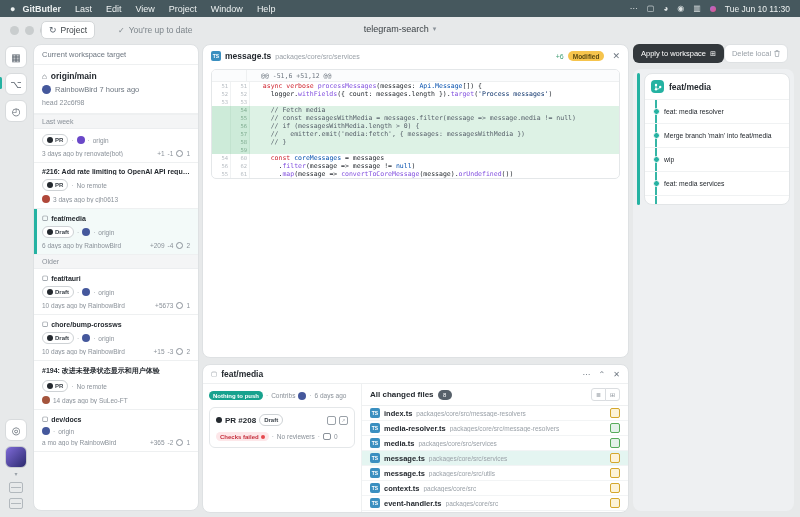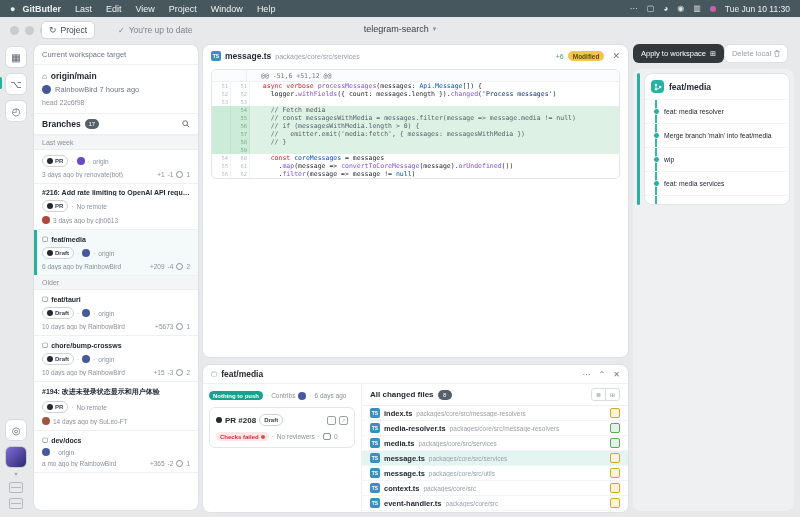--- a/index.html
+++ b/index.html
@@ -206,30 +206,20 @@
       <div class="ws-branch">
         <span class="ws-branch-ico">⌂</span>
         <span>origin/main</span>
       </div>
       <div class="ws-author">
         <span class="ws-av"></span>
         <span>RainbowBird 7 hours ago</span>
       </div>
       <div class="ws-head">head 22c6f98</div>
     </div>
-    <div class="branches-bar">
-      <span class="branches-label">Branches</span>
-      <span class="count-badge">17</span>
-      <span class="search-ico">
-        <svg width="8" height="8" viewBox="0 0 8 8">
-            <circle cx="3.2" cy="3.2" r="2.4" fill="none" stroke="#6e7781" stroke-width="1"></circle>
-            <line x1="5" y1="5" x2="7.2" y2="7.2" stroke="#6e7781" stroke-width="1"></line>
-          </svg>
-      </span>
-    </div>
     <div class="blist" id="branch-list">
         <div class="sec-label">Last week</div>
         <div class="bitem">
 
     <div class="bi-badges">
             <span class="pill"><span class="octo"></span>PR</span>
             <span class="dotsep">·</span>
             <span class="mini-av" style="background: rgb(106, 72, 200);"></span>
             <span class="dotsep">·</span>
             <span class="">origin</span>
@@ -396,21 +386,21 @@
       </div>
       <div id="diff-lines">
           <div class="drow">
     <span class="g go">51</span>
     <span class="g gn">51</span>
     <span class="code"><span class="d">  </span><span class="k">async</span><span class="d"> </span><span class="k">verbose</span><span class="d"> </span><span class="f">processMessages</span><span class="d">(</span><span class="d">messages</span><span class="d">: </span><span class="n">Api.Message</span><span class="d">[]) {</span></span>
   </div>
           <div class="drow">
     <span class="g go">52</span>
     <span class="g gn">52</span>
-    <span class="code"><span class="d">    logger.</span><span class="f">withFields</span><span class="d">({ count: messages.length }).</span><span class="f">changed</span><span class="d">(</span><span class="s">'Process messages'</span><span class="d">)</span></span>
+    <span class="code"><span class="d">    logger.</span><span class="f">withFields</span><span class="d">({ count: messages.length }).</span><span class="f">target</span><span class="d">(</span><span class="s">'Process messages'</span><span class="d">)</span></span>
   </div>
           <div class="drow">
     <span class="g go">53</span>
     <span class="g gn">53</span>
     <span class="code"></span>
   </div>
           <div class="drow add">
     <span class="g go"></span>
     <span class="g gn">54</span>
     <span class="code"><span class="c">    // Fetch media</span></span>
@@ -439,28 +429,28 @@
     <span class="g go"></span>
     <span class="g gn">59</span>
     <span class="code"></span>
   </div>
           <div class="drow">
     <span class="g go">54</span>
     <span class="g gn">60</span>
     <span class="code"><span class="d">    </span><span class="k">const</span><span class="d"> </span><span class="n">coreMessages</span><span class="d"> = messages</span></span>
   </div>
           <div class="drow">
+    <span class="g go">56</span>
+    <span class="g gn">62</span>
+    <span class="code"><span class="d">      .</span><span class="f">filter</span><span class="d">(message =&gt; message != </span><span class="n">null</span><span class="d">)</span></span>
+  </div>
+          <div class="drow">
     <span class="g go">55</span>
     <span class="g gn">61</span>
     <span class="code"><span class="d">      .</span><span class="f">map</span><span class="d">(message =&gt; </span><span class="f">convertToCoreMessage</span><span class="d">(message).</span><span class="f">orUndefined</span><span class="d">())</span></span>
-  </div>
-          <div class="drow">
-    <span class="g go">56</span>
-    <span class="g gn">62</span>
-    <span class="code"><span class="d">      .</span><span class="f">filter</span><span class="d">(message =&gt; message != </span><span class="n">null</span><span class="d">)</span></span>
   </div>
         </div>
     </div>
   </div>
 
   <div class="branch-card">
     <div class="bc-header">
       <span class="bi-branch-icon">▢</span>
       <span class="bc-title">feat/media</span>
       <span class="bc-actions">

